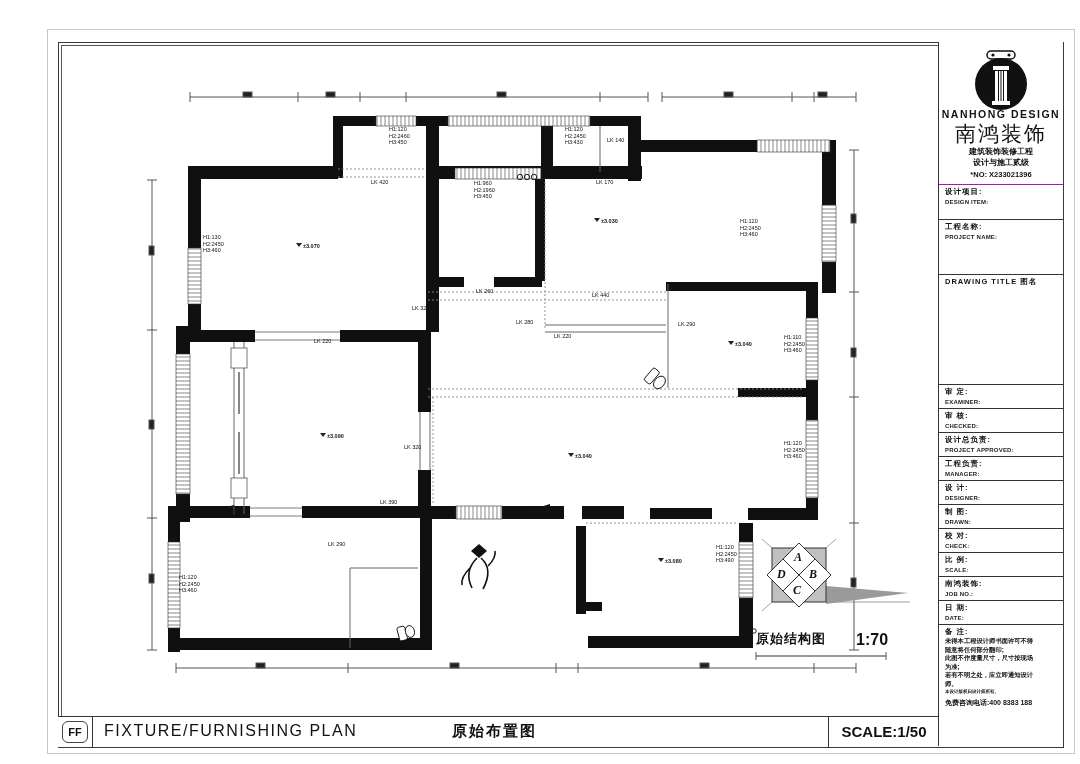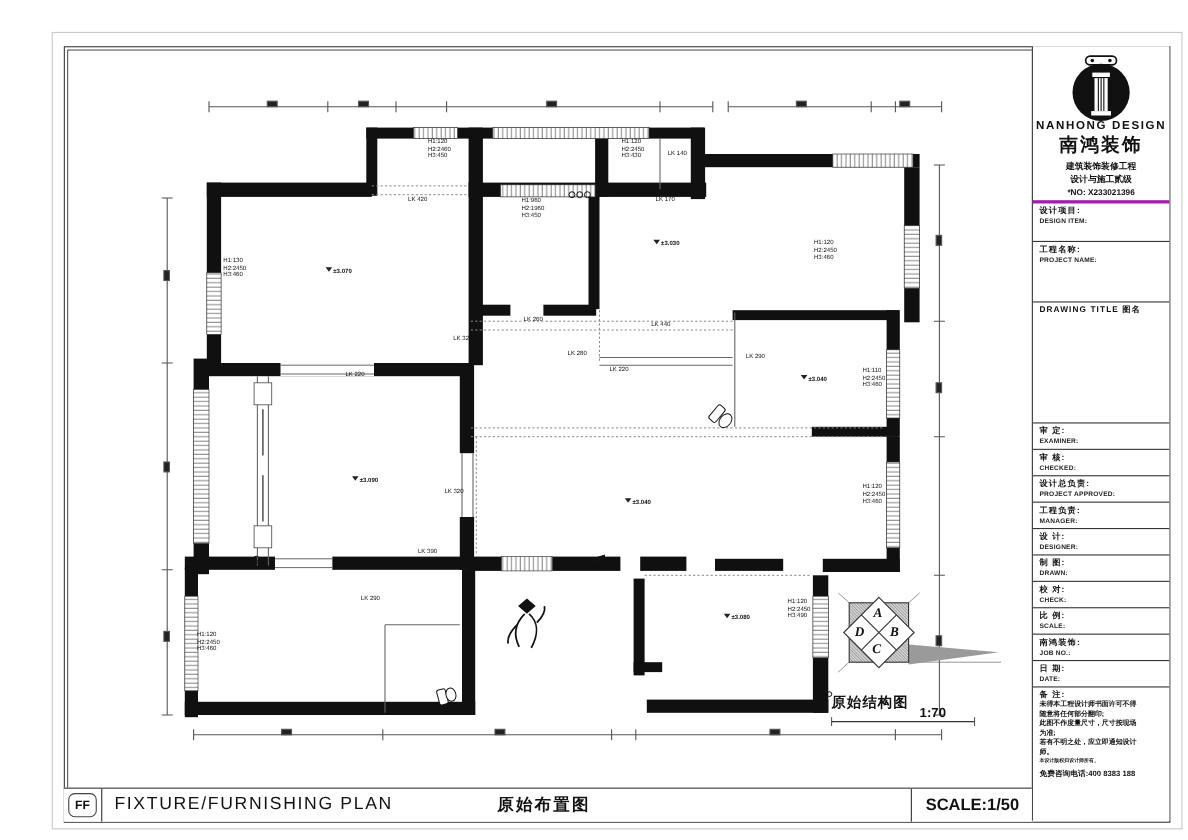--- a/index.html
+++ b/index.html
@@ -11,32 +11,32 @@
   .frame-inner{position:absolute;left:2px;top:2px;right:2px;bottom:2px;border:0.8px solid #555;}
   svg.plansvg{position:absolute;left:0;top:0;width:1080px;height:764px;}
   
   .plan-label{position:absolute;font-size:5.5px;line-height:1.2;white-space:pre;color:#111;}
   .lk{font-size:5.5px;}
   .elev{font-size:5.5px;font-weight:bold;}
   .elev::before{content:"";display:inline-block;width:0;height:0;border-left:3px solid transparent;
     border-right:3px solid transparent;border-top:4px solid #222;margin-right:1px;vertical-align:1px;}
   
   .plan-caption{left:756px;top:630px;font-size:13px;font-weight:bold;letter-spacing:1px;font-family:Liberation Mono, monospace;}
-  .plan-caption-scale{left:836px;top:631px;font-size:12px;font-weight:bold;margin-top:10px;}
+  .plan-caption-scale{left:856px;top:631px;font-size:16px;font-weight:bold;}
   
   .cletter{position:absolute;font-family:"Liberation Serif",serif;font-weight:bold;font-style:italic;
     font-size:12px;color:#111;}
   .cl-0{left:794px;top:550px;} .cl-1{left:809px;top:567px;} .cl-2{left:793px;top:583px;} .cl-3{left:777px;top:567px;}
   
   .title-block{left:938px;top:42px;width:124px;height:704px;border-left:1px solid #333;background:#fff;}
-  .tb-sec{position:relative;border-bottom:3px solid #a21caf;box-sizing:border-box;overflow:hidden;}
+  .tb-sec{position:relative;border-bottom:1px solid #a21caf;box-sizing:border-box;overflow:hidden;}
   .logo-sec{height:143px;text-align:center;}
   .logo-art{position:absolute;left:50%;top:8px;transform:translateX(-50%);}
   .brand-en{position:absolute;left:0;right:0;top:66px;font-size:10.5px;font-weight:bold;letter-spacing:1.5px;}
-  .brand-cn{position:absolute;left:0;right:0;top:78px;font-size:17px;font-weight:bold;letter-spacing:2px;text-align:center;}
+  .brand-cn{position:absolute;left:0;right:0;top:78px;font-size:21px;font-weight:normal;letter-spacing:2px;text-align:center;}
   .brand-sub{position:absolute;left:0;right:0;font-size:8px;font-weight:bold;}
   .sub1{top:104px;} .sub2{top:115px;}
   .brand-no{position:absolute;left:0;right:0;top:128px;font-size:7.5px;font-weight:bold;}
   .tb-row{position:relative;border-bottom:1px solid #333;box-sizing:border-box;padding:2px 0 0 6px;}
   .tb-cn{font-size:7.5px;font-weight:bold;letter-spacing:1px;}
   .tb-en{font-size:6px;font-weight:bold;color:#222;margin-top:2px;letter-spacing:0.2px;}
   .dn-row{height:33px;}
   .dn-value{position:absolute;right:10px;top:4px;font-size:16px;font-weight:bold;letter-spacing:1px;}
   .notes-sec{height:86px;border-bottom:none;padding:2px 0 0 6px;box-sizing:border-box;}
   .note-line{font-size:6.3px;font-weight:bold;line-height:1.35;}

